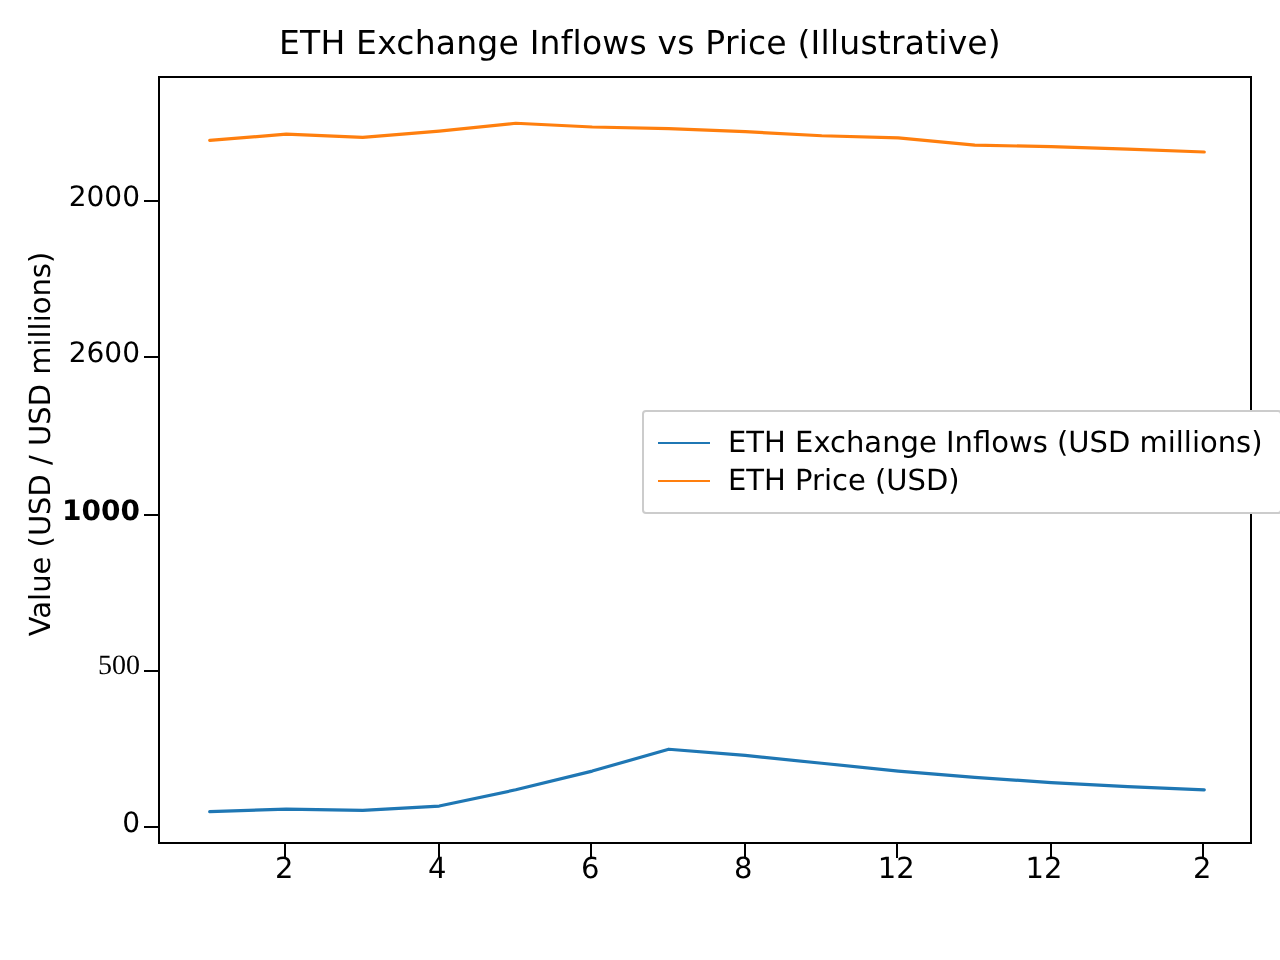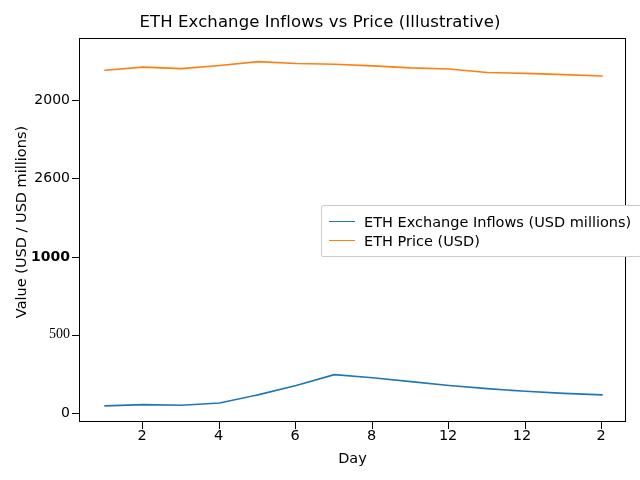--- a/index.html
+++ b/index.html
@@ -180,21 +180,20 @@
       <div class="xtick-mark" style="left: 601.136px;"></div>
     </div>
 
   <div id="plot-area">
     <svg id="plot-svg" viewBox="0 0 547 384" preserveAspectRatio="none">
       <polyline id="line-series-1" fill="none" stroke="#1f77b4" stroke-width="1.6" stroke-linejoin="round" stroke-linecap="round" points="24.86,366.83 63.12,365.58 101.37,366.20 139.62,364.02 177.87,355.90 216.12,346.54 254.37,335.61 292.63,338.73 330.88,342.63 369.13,346.54 407.38,349.66 445.63,352.31 483.88,354.34 522.14,355.90"></polyline>
       <polyline id="line-series-2" fill="none" stroke="#ff7f0e" stroke-width="1.6" stroke-linejoin="round" stroke-linecap="round" points="24.86,31.22 63.12,28.10 101.37,29.66 139.62,26.54 177.87,22.63 216.12,24.51 254.37,25.29 292.63,26.85 330.88,28.88 369.13,29.97 407.38,33.56 445.63,34.34 483.88,35.59 522.14,37.00"></polyline>
     </svg>
   </div>
 
-  <div id="xlabel">Day</div>
   <div id="ylabel">Value (USD / USD millions)</div>
 
   <div id="legend">
     <div class="legend-row">
       <span class="legend-swatch" style="border-top-color: rgb(31, 119, 180);"></span>
       <span class="legend-label">ETH Exchange Inflows (USD millions)</span>
     </div>
     <div class="legend-row">
       <span class="legend-swatch" style="border-top-color: rgb(255, 127, 14);"></span>
       <span class="legend-label">ETH Price (USD)</span>

